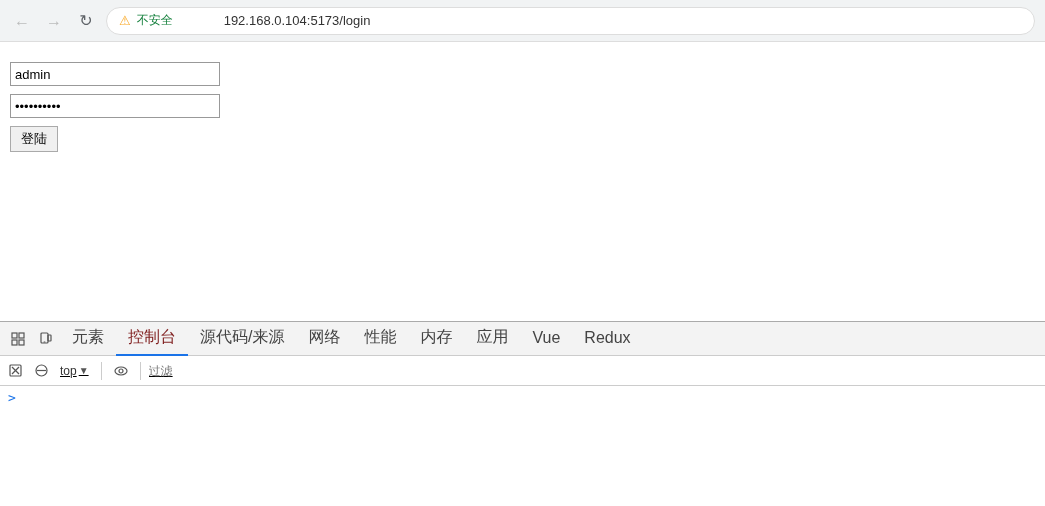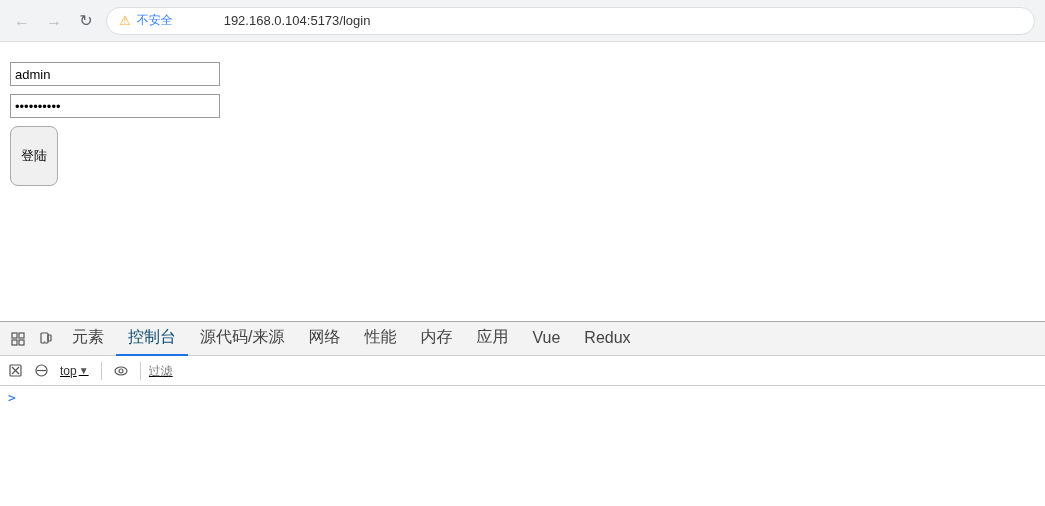--- a/index.html
+++ b/index.html
@@ -37,21 +37,21 @@
       padding: 0 12px;
       gap: 6px;
       font-size: 13px;
       color: #333;
     }
     .warning-icon {
       color: #f9a825;
       font-size: 13px;
     }
     .insecure-label {
-      color: #3b82f6;
+      color: #15803d;
       font-size: 12px;
     }
     .url-text {
       color: #333;
       font-size: 13px;
       margin-left: 45px;
     }
 
     
     .page-content {
@@ -70,26 +70,26 @@
       width: 210px;
       height: 24px;
       border: 1px solid #999;
       padding: 2px 4px;
       font-size: 13px;
       outline: none;
     }
     .login-btn {
       width: auto;
       align-self: flex-start;
-      padding: 20px 10px;
+      padding: 3px 10px;
       font-size: 13px;
       background: #f0f0f0;
       border: 1px solid #aaa;
       cursor: pointer;
-      border-radius: 8px;
+      border-radius: 0;
     }
 
     
     .devtools {
       position: absolute;
       bottom: 0;
       left: 0;
       right: 0;
       border-top: 1px solid #aaa;
       background: #f3f3f3;
@@ -115,21 +115,21 @@
       font-size: 16px;
       color: #444;
       cursor: pointer;
       border-bottom: 2px solid transparent;
       white-space: nowrap;
       height: 34px;
       display: flex;
       align-items: center;
     }
     .devtools-tab.active {
-      color: #0c4a6e;
+      color: #7f1d1d;
       border-bottom: 2px solid #1a73e8;
     }
 
     
     .devtools-toolbar {
       display: flex;
       align-items: center;
       height: 30px;
       border-bottom: 1px solid #ccc;
       background: #fff;

